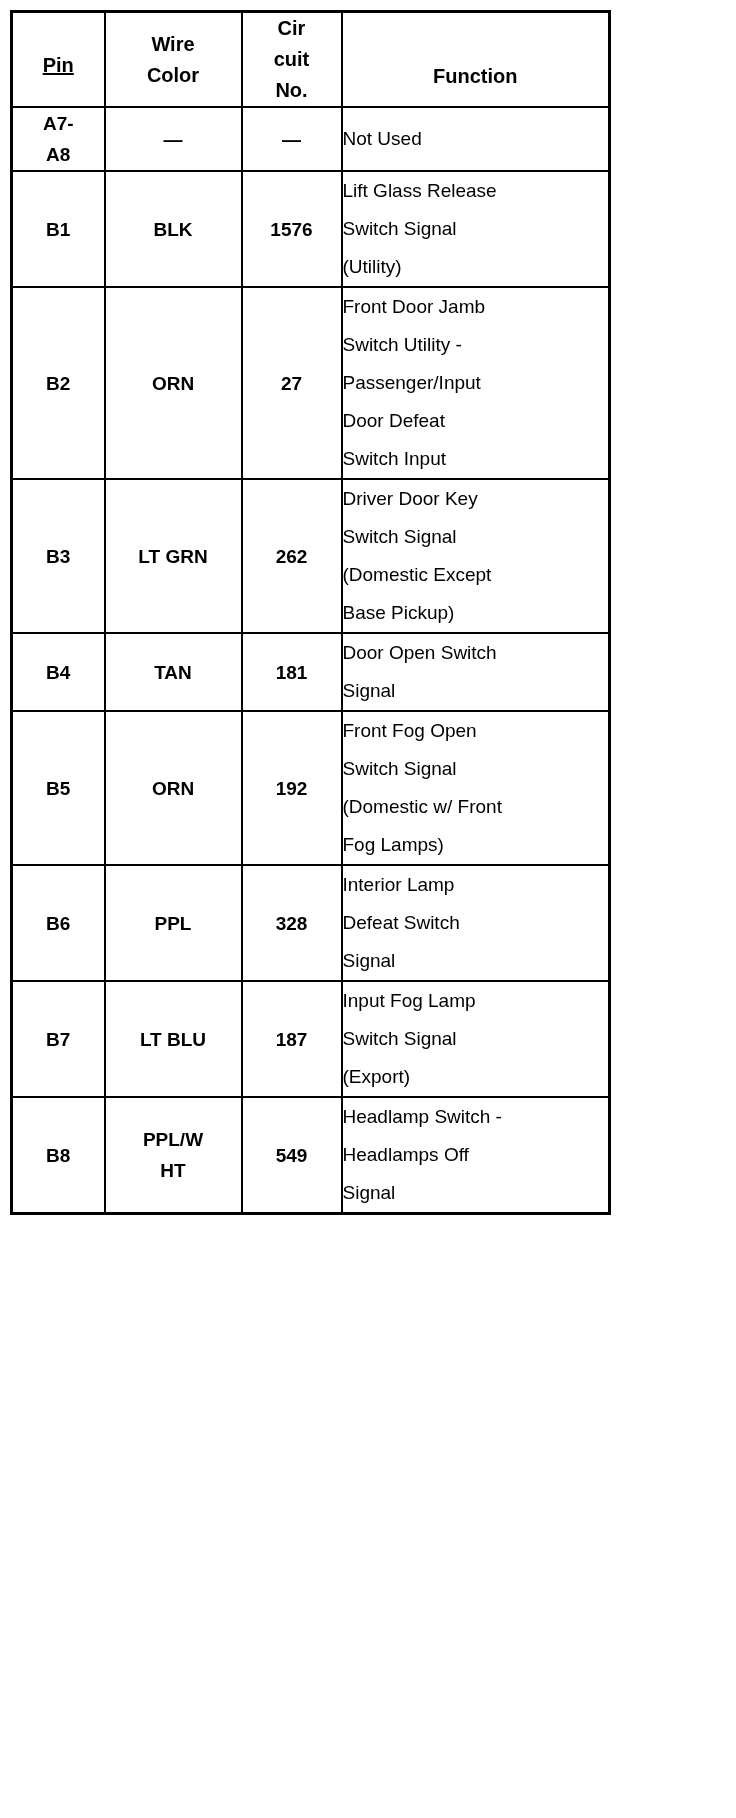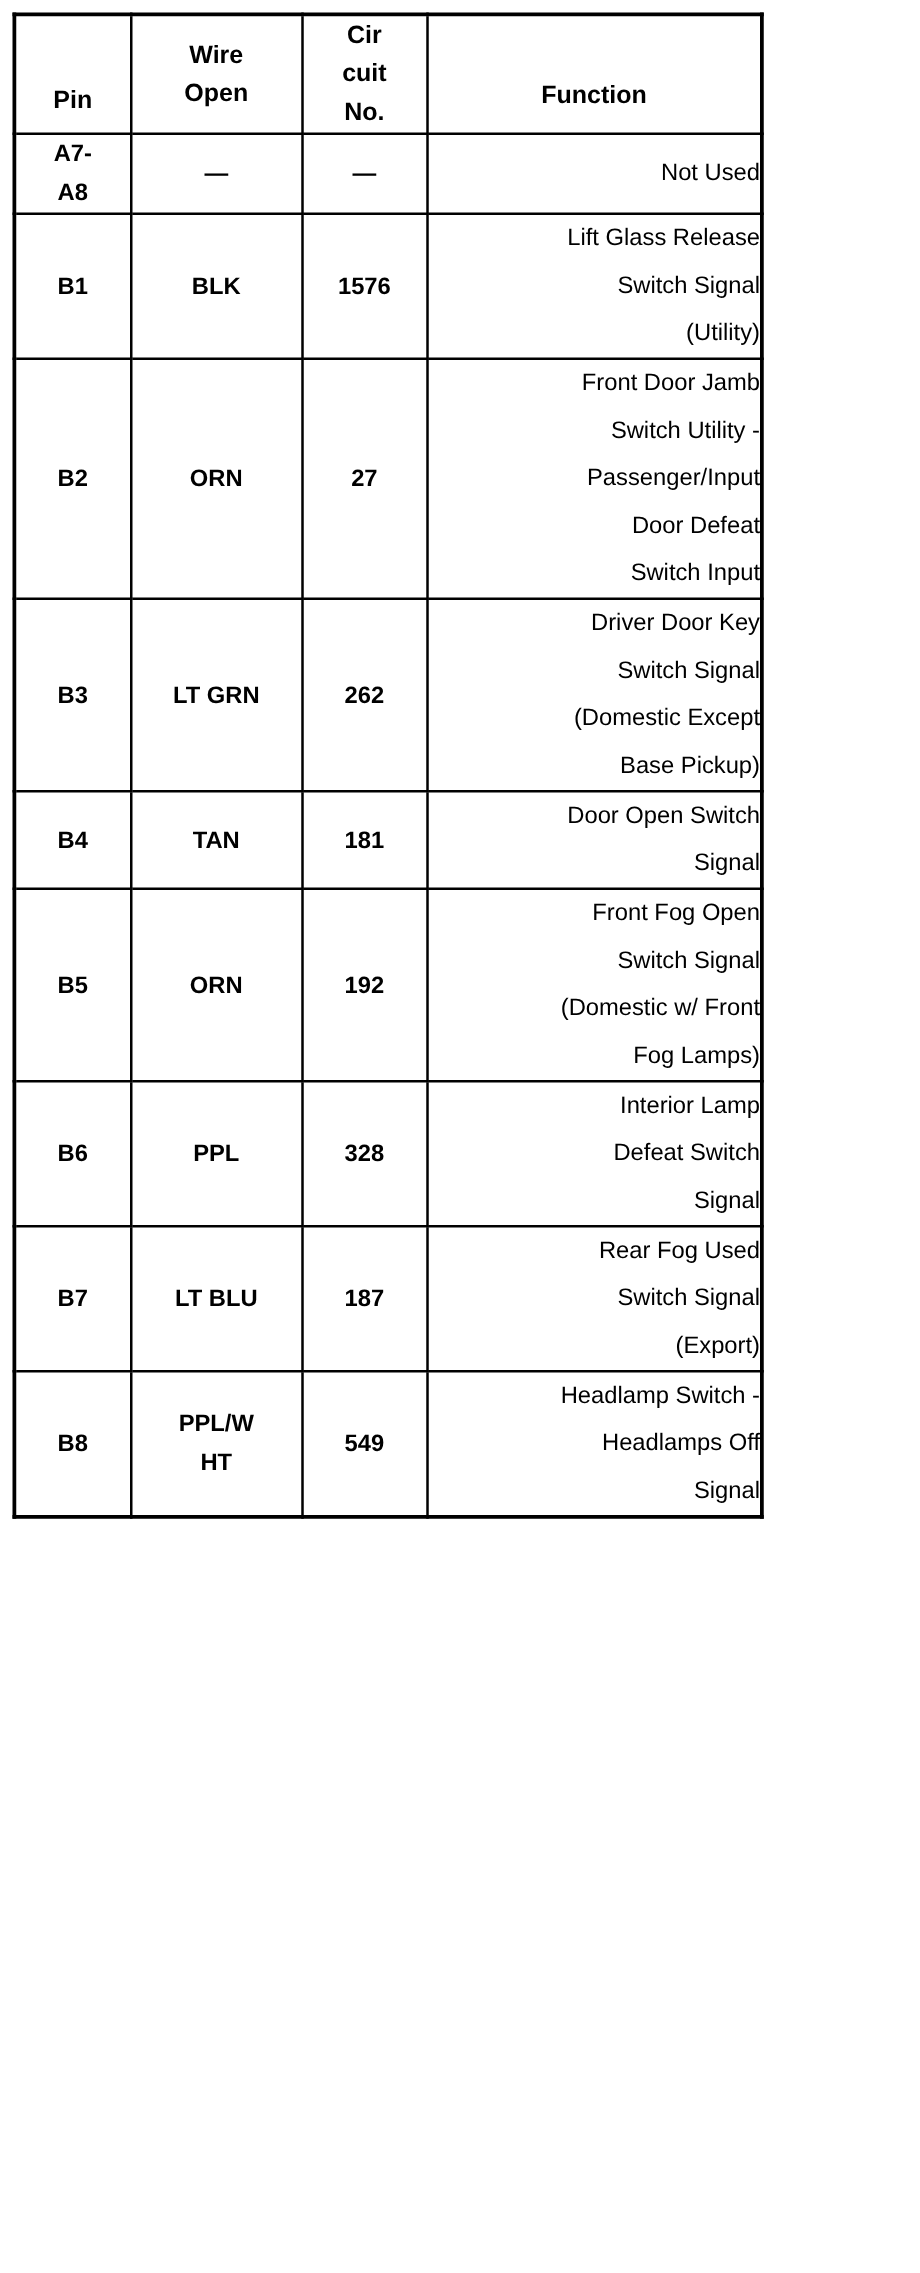--- a/index.html
+++ b/index.html
@@ -38,34 +38,34 @@
     vertical-align: middle;
   }
   thead th {
     font-weight: bold;
     font-size: 20px;
     line-height: 31px;
     text-align: center;
     padding: 12px 4px 14px 4px;
     vertical-align: bottom;
   }
-  thead th.hdr-pin    { vertical-align: bottom; padding-bottom: 10px; }
+  thead th.hdr-pin    { vertical-align: bottom; padding-bottom: 25px; text-decoration: underline; }
   thead th.hdr-func   { vertical-align: bottom; padding-bottom: 14px; text-align: center; }
 
   td.cell-pin,
   td.cell-wire,
   td.cell-cir {
     text-align: center;
     font-weight: bold;
     font-size: 19px;
     line-height: 31px;
     padding: 10px 3px;
   }
   td.cell-func {
-    text-align: right;
+    text-align: left;
     font-weight: normal;
     font-size: 19px;
     line-height: 38px;
     padding: 12px 8px 12px 11px;
   }
   .wrapword { display: block; }
 </style>
 </head>
 <body>
 
@@ -77,21 +77,21 @@
       <col class="c-cir">
       <col class="c-func">
     </colgroup>
     <thead>
       <tr>
         <th class="hdr-pin">
           <span class="wrapword">Pin</span>
         </th>
         <th class="hdr-wire">
           <span class="wrapword">Wire</span>
-          <span class="wrapword">Open</span>
+          <span class="wrapword">Color</span>
         </th>
         <th class="hdr-cir">
           <span class="wrapword">Cir</span>
           <span class="wrapword">cuit</span>
           <span class="wrapword">No.</span>
         </th>
         <th class="hdr-func">
           <span class="wrapword">Function</span>
         </th>
       </tr>
@@ -191,21 +191,21 @@
         </td>
       </tr>
 
       <tr>
         <td class="cell-pin">
           <span class="wrapword">B7</span>
         </td>
         <td class="cell-wire">LT BLU</td>
         <td class="cell-cir">187</td>
         <td class="cell-func">
-          <span class="wrapword">Rear Fog Used</span>
+          <span class="wrapword">Input Fog Lamp</span>
           <span class="wrapword">Switch Signal</span>
           <span class="wrapword">(Export)</span>
         </td>
       </tr>
 
       <tr>
         <td class="cell-pin">
           <span class="wrapword">B8</span>
         </td>
         <td class="cell-wire">

